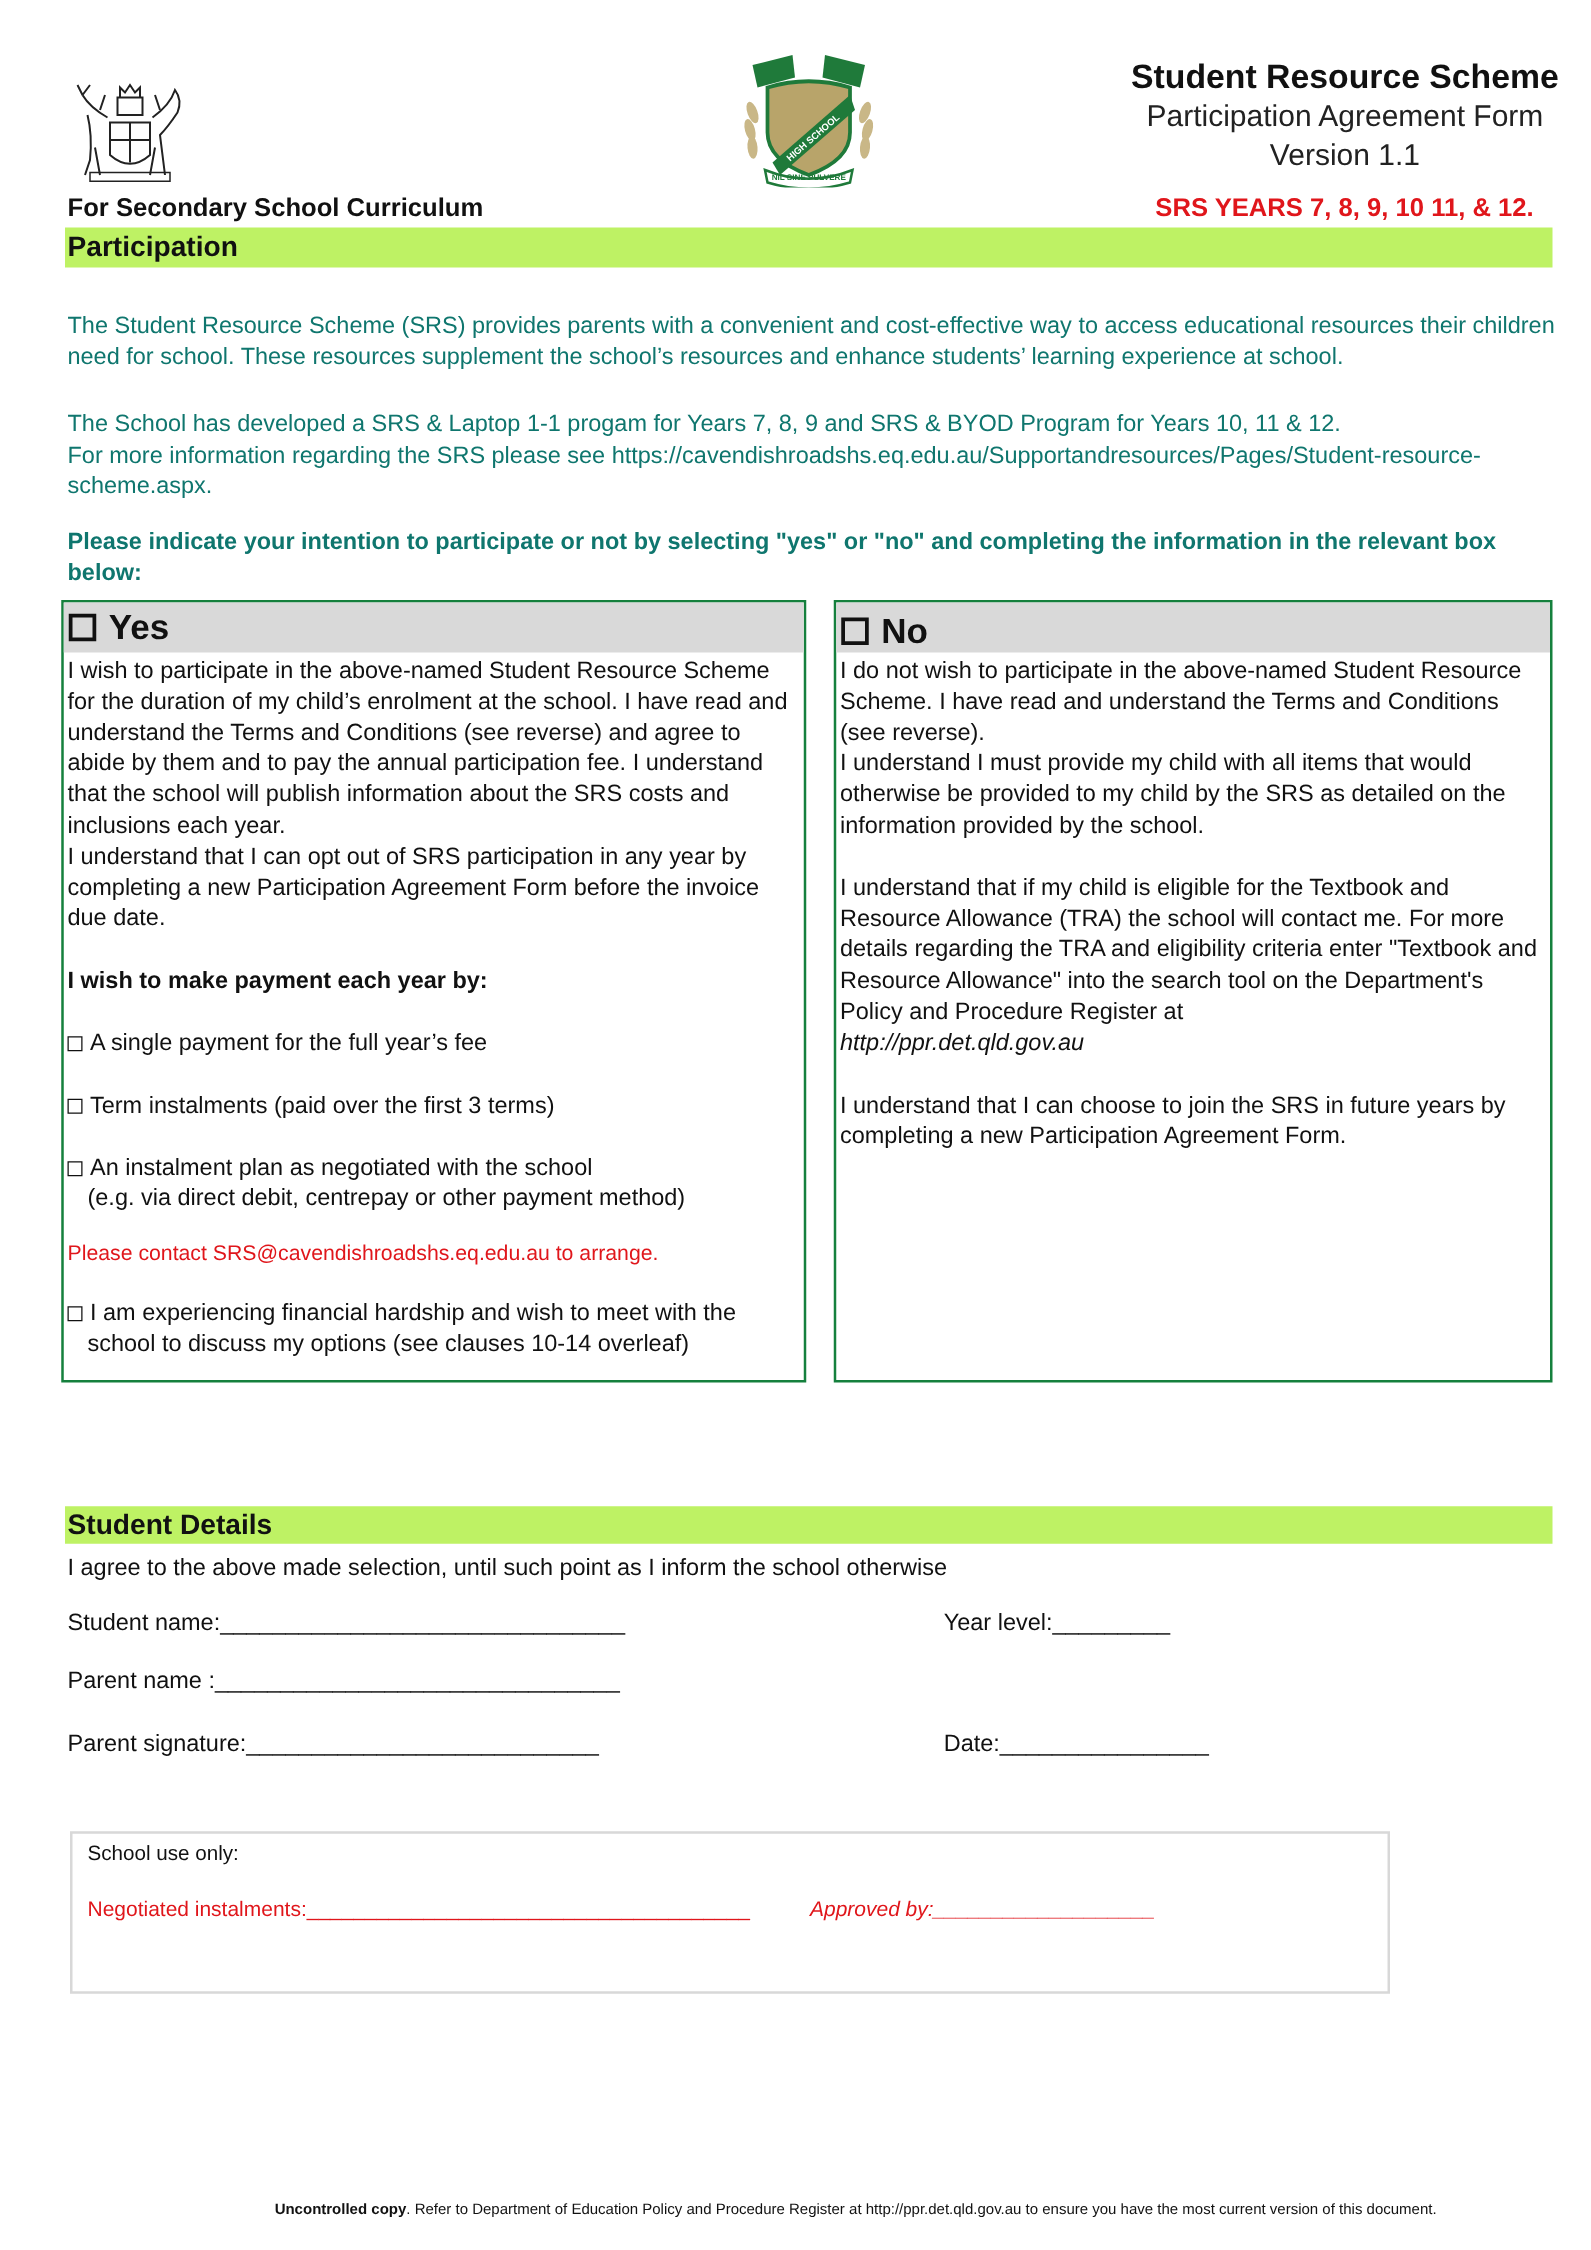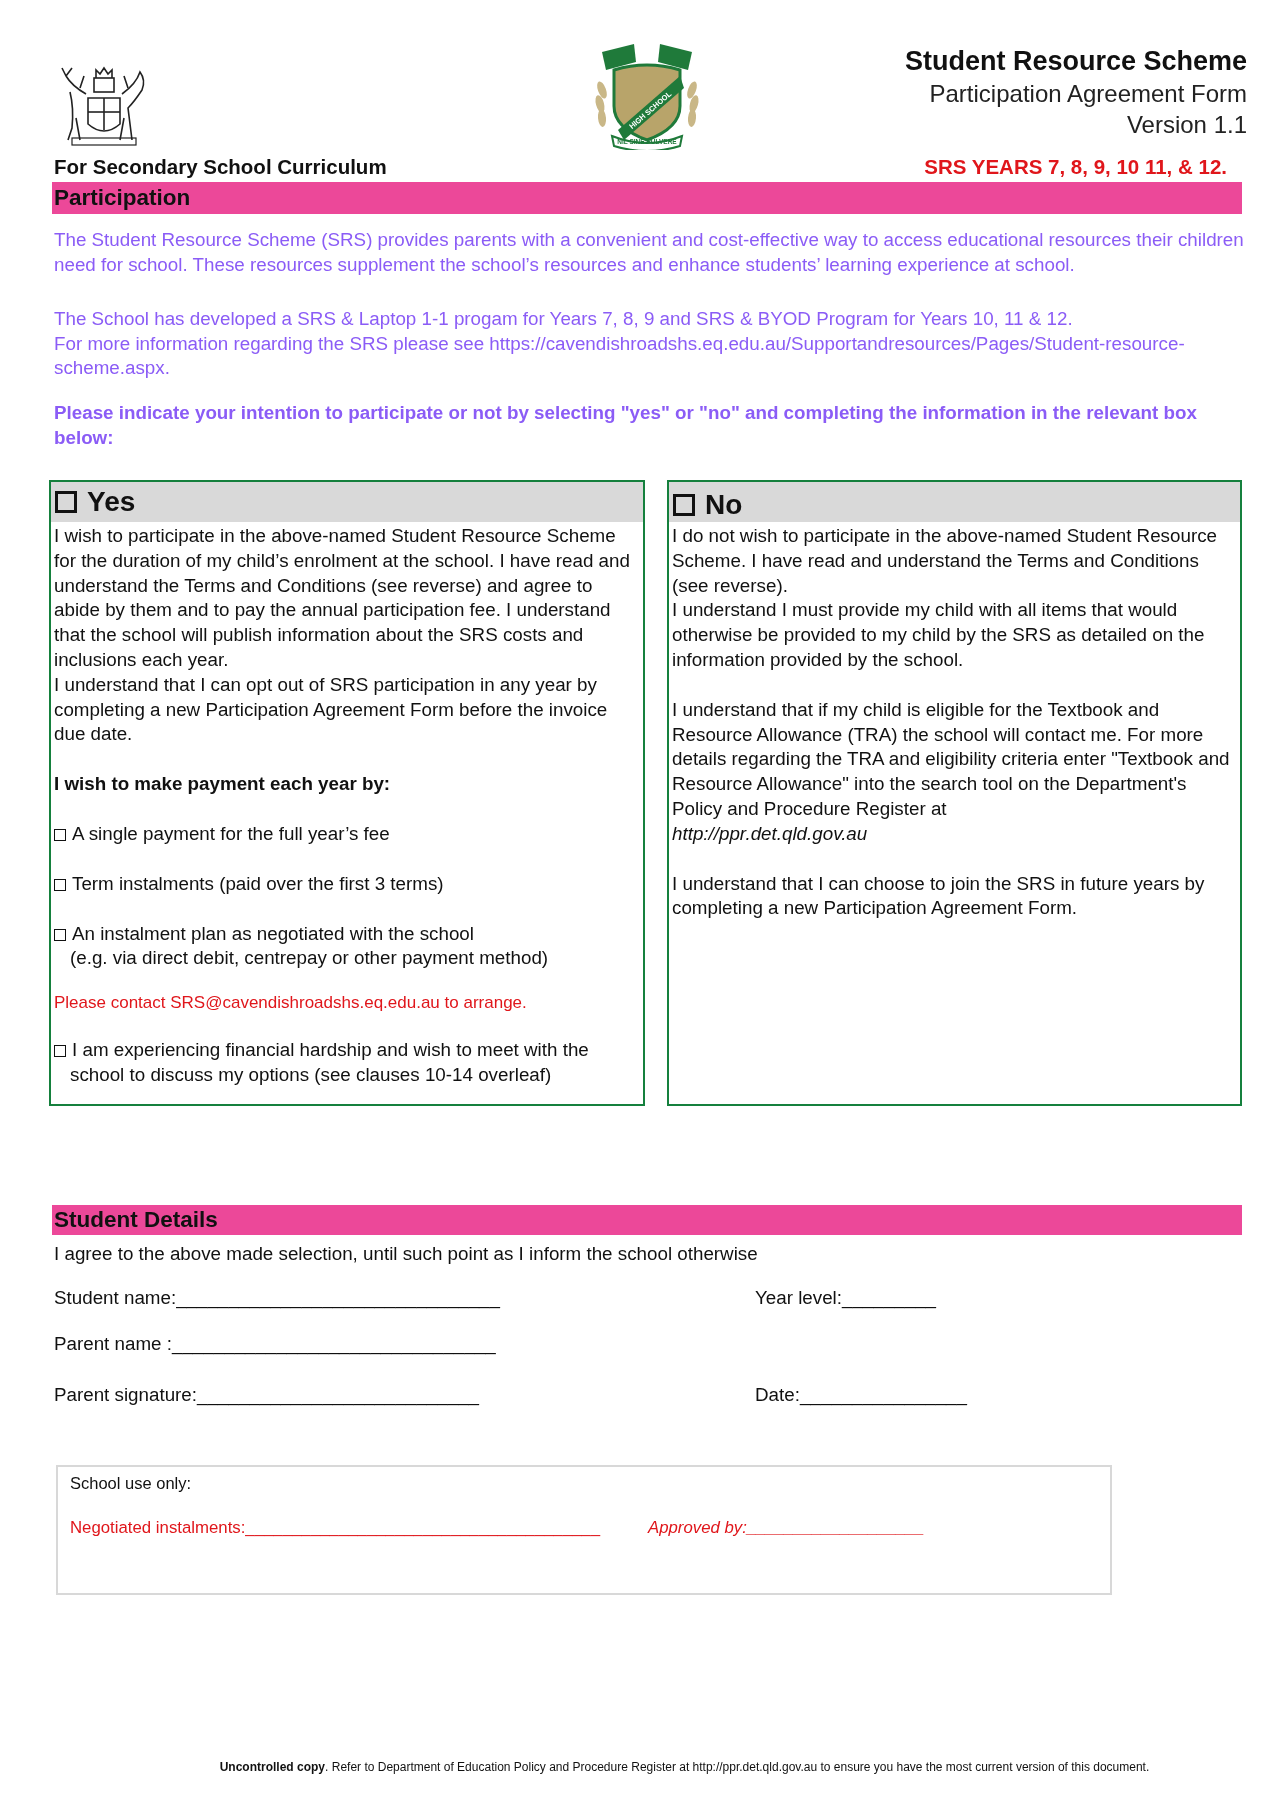--- a/index.html
+++ b/index.html
@@ -11,36 +11,36 @@
 
   
   #qld-logo { left: 58px; top: 58px; width: 265px; height: 90px; display: flex; align-items: center; }
   #qld-crest { width: 92px; height: 90px; }
   #qld-wordmark { margin-left: 8px; line-height: 1; }
   #qld-wordmark .q { font-size: 31px; font-weight: bold; color: #1a1a1a; letter-spacing: -0.3px; }
   #qld-wordmark .g { font-size: 30px; color: #1a1a1a; margin-top: 2px; }
 
   #school-crest { left: 588px; top: 40px; width: 118px; height: 110px; }
 
-  #title-block { right: 26px; top: 44px; text-align: right; }
+  #title-block { right: 26px; top: 44px; text-align: center; }
   #title-main { font-size: 27px; font-weight: bold; color: #111; line-height: 34px; }
   #title-sub { font-size: 24px; color: #222; line-height: 31px; }
   #title-version { font-size: 24px; color: #222; line-height: 31px; }
 
   #curriculum-label { left: 54px; top: 155px; font-size: 20.5px; font-weight: bold; }
   #years-label { right: 46px; top: 155px; font-size: 20.5px; font-weight: bold; color: #e0161b; }
 
   .section-bar {
     position: absolute; left: 52px; width: 1190px; height: 32px;
-    background: #ec4899; font-weight: bold; font-size: 22.5px; line-height: 32px; padding-left: 2px; box-sizing: border-box;
+    background: #bef264; font-weight: bold; font-size: 22.5px; line-height: 32px; padding-left: 2px; box-sizing: border-box;
   }
   #participation-bar { top: 182px; }
   #student-details-bar { top: 1205px; height: 30px; line-height: 30px; }
 
-  .para { position: absolute; left: 54px; width: 1190px; font-size: 18.8px; line-height: 24.5px; color: #8b5cf6; }
+  .para { position: absolute; left: 54px; width: 1190px; font-size: 18.8px; line-height: 24.5px; color: #0f766e; margin-top: 20px; }
   #intro-p1 { top: 228px; }
   #intro-p2 { top: 307px; }
   #instruction { top: 401px; font-weight: bold; }
 
   
   .choice-box {
     position: absolute; top: 480px; height: 626px; border: 2px solid #15803d; box-sizing: border-box; background: #fff;
   }
   #yes-box { left: 49px; width: 596px; }
   #no-box { left: 667px; width: 575px; }

